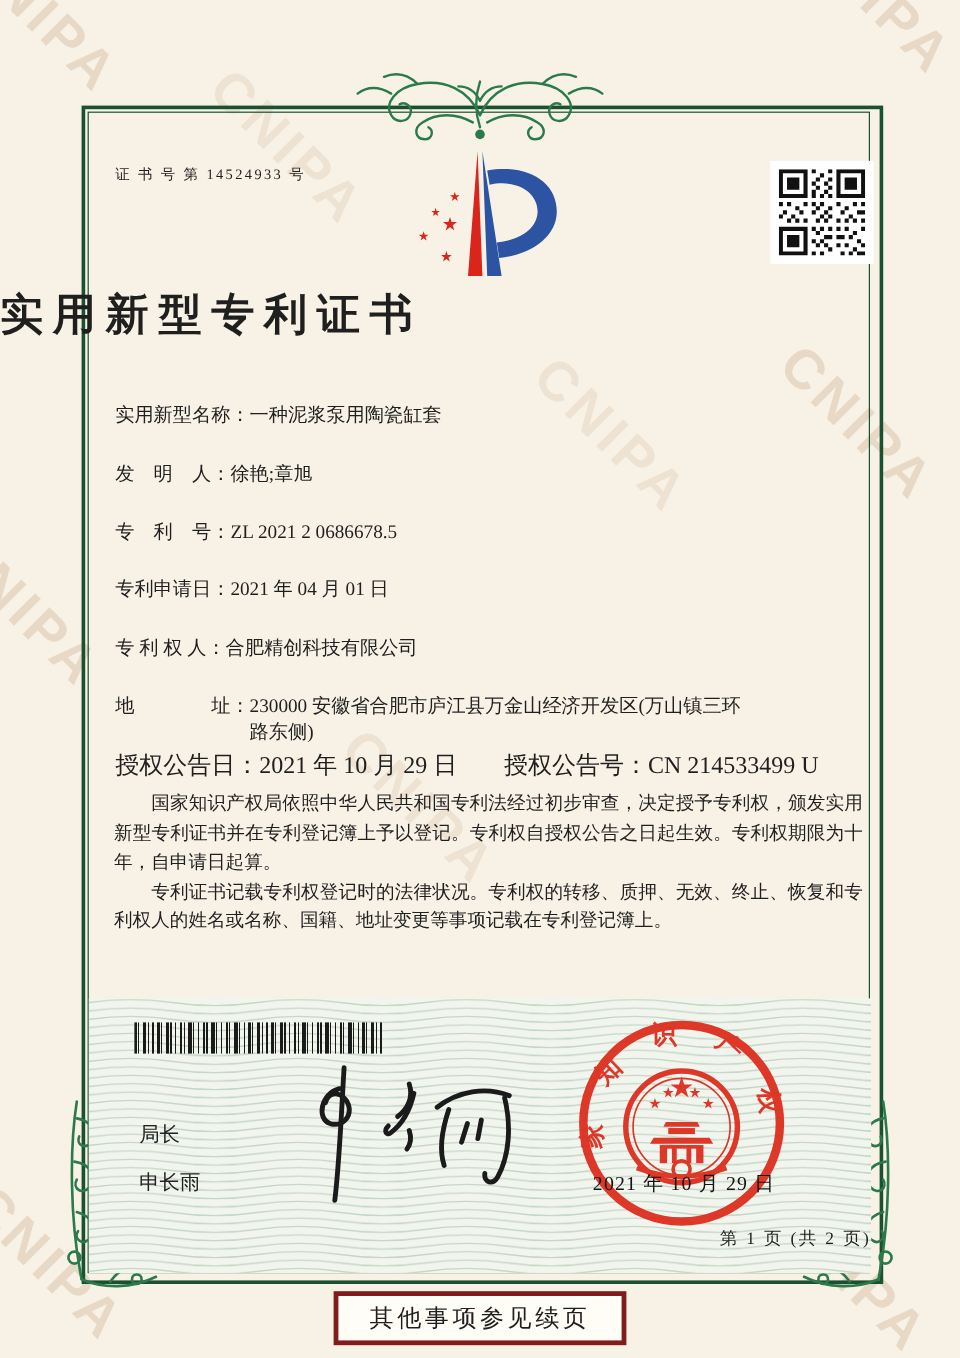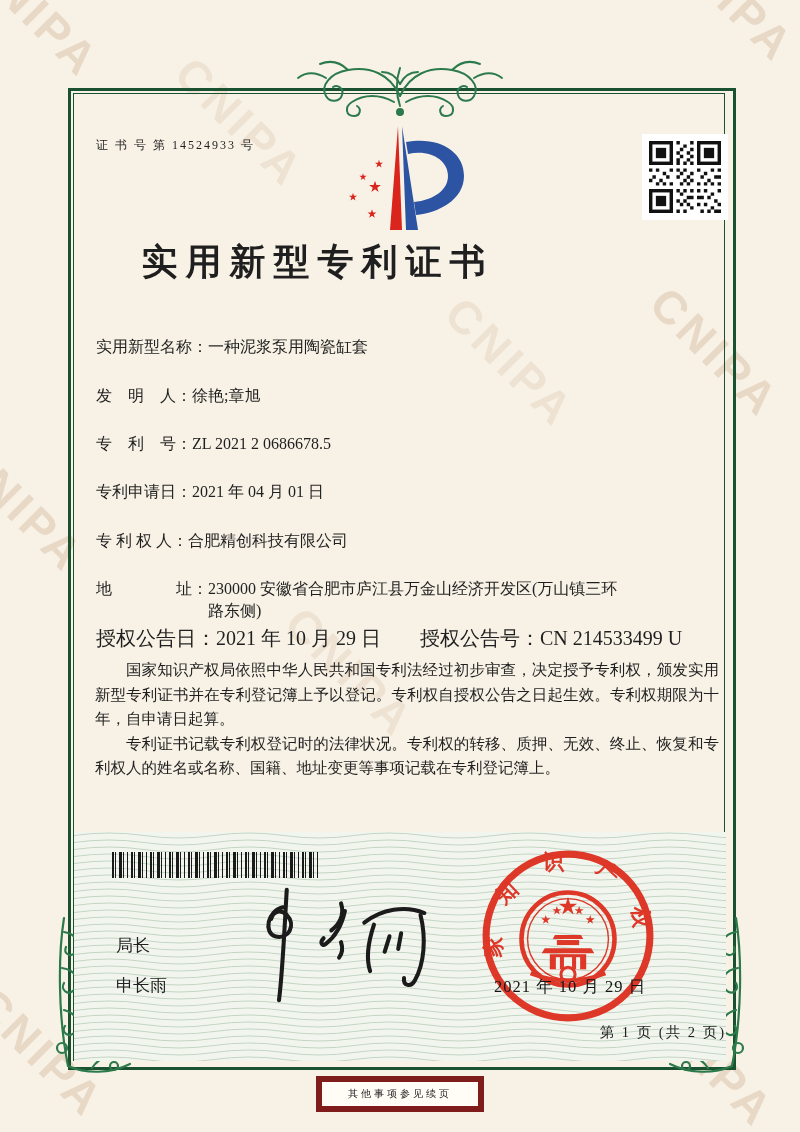--- a/index.html
+++ b/index.html
@@ -7,21 +7,21 @@
         font-family:"Liberation Serif","DejaVu Serif",serif;color:#1f1f1f}
   .wm{position:absolute;font:700 46px "Liberation Sans","DejaVu Sans",sans-serif;
       color:rgba(199,163,133,.33);transform:rotate(45deg);letter-spacing:4px;white-space:nowrap;pointer-events:none}
   .wm.light{color:rgba(199,163,133,.20)}
   .border-outer{position:absolute;left:68px;top:88px;width:662px;height:976px;border:3px solid #1a5130}
   .border-inner{position:absolute;left:73px;top:93px;width:650px;height:966px;border:1px solid #1a5130}
   .cert-no{position:absolute;left:96px;top:137px;font-size:12px;letter-spacing:2px}
   .logo{position:absolute;left:332px;top:120px;width:150px;height:118px}
   .qr-panel{position:absolute;left:642px;top:134px;width:86px;height:86px;background:#fff}
   .qr{position:absolute;left:7px;top:7px;width:72px;height:72px}
-  .title{position:absolute;left:0;top:238px;width:635px;text-align:center;
+  .title{position:absolute;left:0;top:238px;width:635px;
          font-size:36px;font-weight:700;letter-spacing:8px}
   .field-row{position:absolute;left:96px;width:628px;display:flex;font-size:16px;line-height:22px}
   .f-label{white-space:pre;flex:0 0 auto}
   .f-value{max-width:412px}
   .grant-row{position:absolute;left:96px;top:627px;width:628px;font-size:20px;line-height:22px}
   .grant-right{position:absolute;left:324px;top:0;white-space:nowrap}
   .paras{position:absolute;left:95px;top:658px;width:624px;font-size:15.5px;line-height:24.5px;text-align:justify}
   .paras p{margin:0;text-indent:2em}
   .bstrip{position:absolute;left:74px;top:832px;width:652px;height:229px;background:#f1f5ee;overflow:hidden}
   .waves{position:absolute;left:0;top:0;width:100%;height:100%}
@@ -29,21 +29,21 @@
     background:repeating-linear-gradient(90deg,#1a1a1a 0 2px,transparent 2px 3px,#1a1a1a 3px 4px,
     transparent 4px 7px,#1a1a1a 7px 10px,transparent 10px 11px,#1a1a1a 11px 12px,
     transparent 12px 15px,#1a1a1a 15px 16px,transparent 16px 19px)}
   .signer{position:absolute;left:42px;top:94px;font-family:Liberation Serif, serif;
           font-size:17px;line-height:40px;color:#222}
   .signature{position:absolute;left:160px;top:50px;width:216px;height:126px}
   .seal{position:absolute;left:404px;top:14px;width:180px;height:180px;opacity:.93}
   .seal-date{position:absolute;left:420px;top:144px;width:170px;font-size:16.5px;color:#141414;letter-spacing:1px}
   .page-info{position:absolute;left:0;top:191px;width:100%;text-align:right;font-size:14.5px;letter-spacing:2px}
   .cont-box{position:absolute;left:50%;top:1076px;transform:translateX(-50%);
-            background:#fffdf6;border:6px solid #7f1d1d;padding:5px 26px;font-size:10px;letter-spacing:3px;white-space:nowrap}
+            background:#fffdf6;border:4px solid #7f1d1d;padding:5px 26px;font-size:20px;letter-spacing:3px;white-space:nowrap}
   .ornament-top{position:absolute;left:283px;top:54px;width:234px;height:76px}
   .corner{position:absolute;width:92px;height:162px}
   .corner.bl{left:48px;top:916px}
   .corner.br{left:660px;top:916px;transform:scaleX(-1)}
 </style>
 </head>
 <body>
 
 <div class="page">
 

